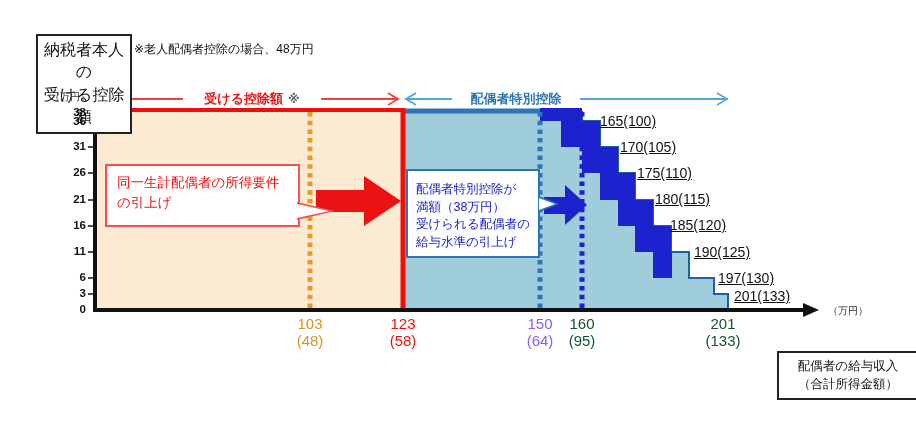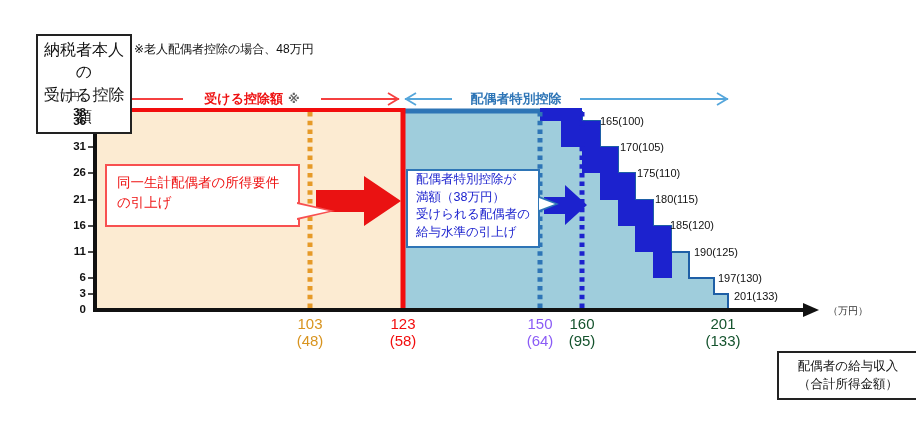--- a/index.html
+++ b/index.html
@@ -21,27 +21,27 @@
   .span-red .kome{color:#666;font-size:12px;margin-left:5px;}
   .span-blue{left:452px;width:128px;color:#2E75B6;}
 
   .ytick{width:32px;left:54px;text-align:right;font-size:11.5px;font-weight:600;line-height:13px;}
   .xtick{width:64px;top:315px;text-align:center;font-size:15px;font-weight:normal;line-height:17px;}
   .tick-orange{color:#D8941F;}
   .tick-red{color:#F20D0D;}
   .tick-mblue{color:#8b5cf6;}
   .tick-rblue{color:#14532d;}
 
-  .steplabel{font-size:11px;line-height:14px;color:#111;}
+  .steplabel{font-size:14px;line-height:14px;color:#111;text-decoration:underline;}
 
   .callout{background:#fff;font-weight:normal;}
   .callout-red{left:105px;top:164px;width:181px;height:52px;border:2px solid #F85050;
     color:#EE1111;font-size:13.5px;line-height:1.5;padding:7px 0 0 10px;}
   .callout-blue{left:406px;top:169px;width:122px;border:2px solid #2E75B6;
-    color:#1C22CE;font-size:12.5px;line-height:1.4;padding:0 0 5px 8px;}
+    color:#1C22CE;font-size:12.5px;line-height:1.4;padding:10px 0 5px 8px;}
 
   .tail{width:0;height:0;}
   .tail-red-outer{left:297px;top:202px;border-top:9px solid transparent;
     border-bottom:9px solid transparent;border-left:38px solid #F85050;}
   .tail-red-inner{left:297px;top:204px;border-top:7px solid transparent;
     border-bottom:7px solid transparent;border-left:32px solid #fff;}
   .tail-blue-outer{left:539px;top:196px;border-top:8px solid transparent;
     border-bottom:8px solid transparent;border-left:20px solid #2E75B6;}
   .tail-blue-inner{left:539px;top:198px;border-top:6px solid transparent;
     border-bottom:6px solid transparent;border-left:16px solid #fff;}

